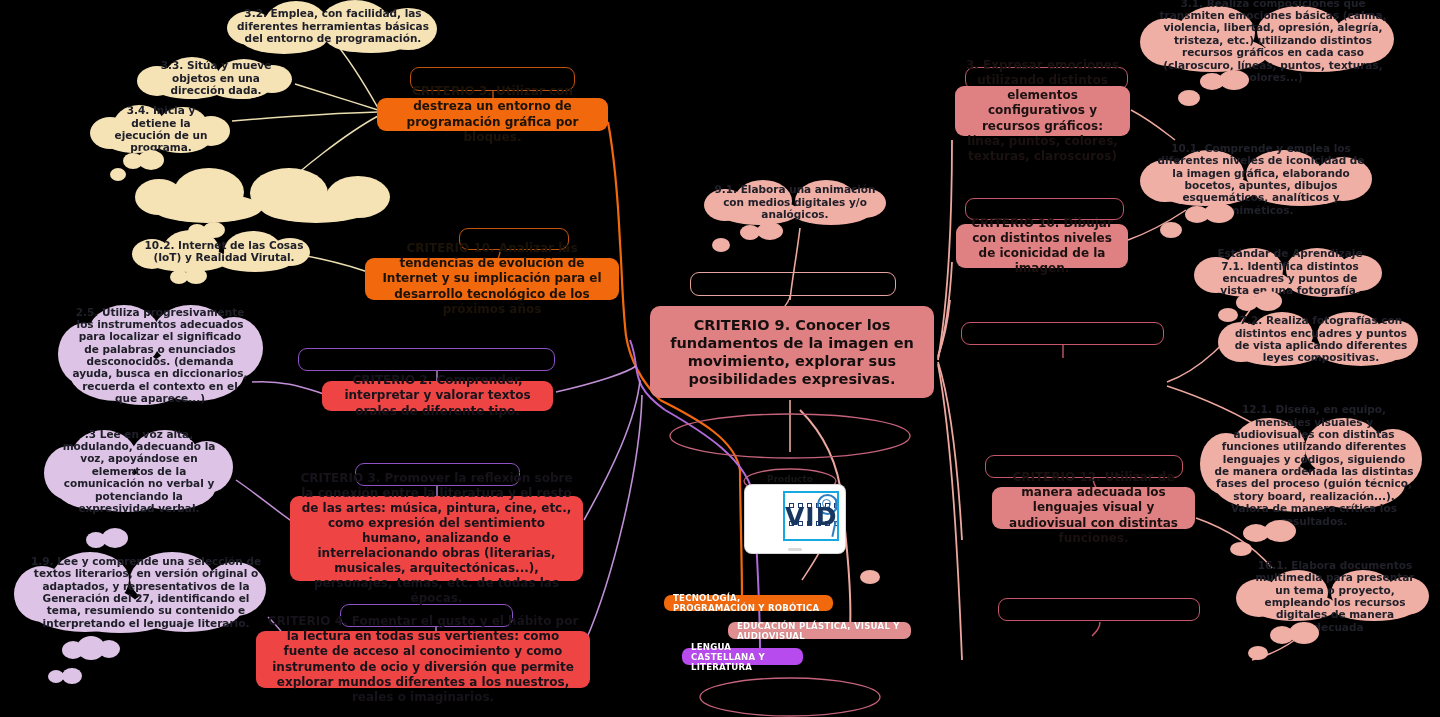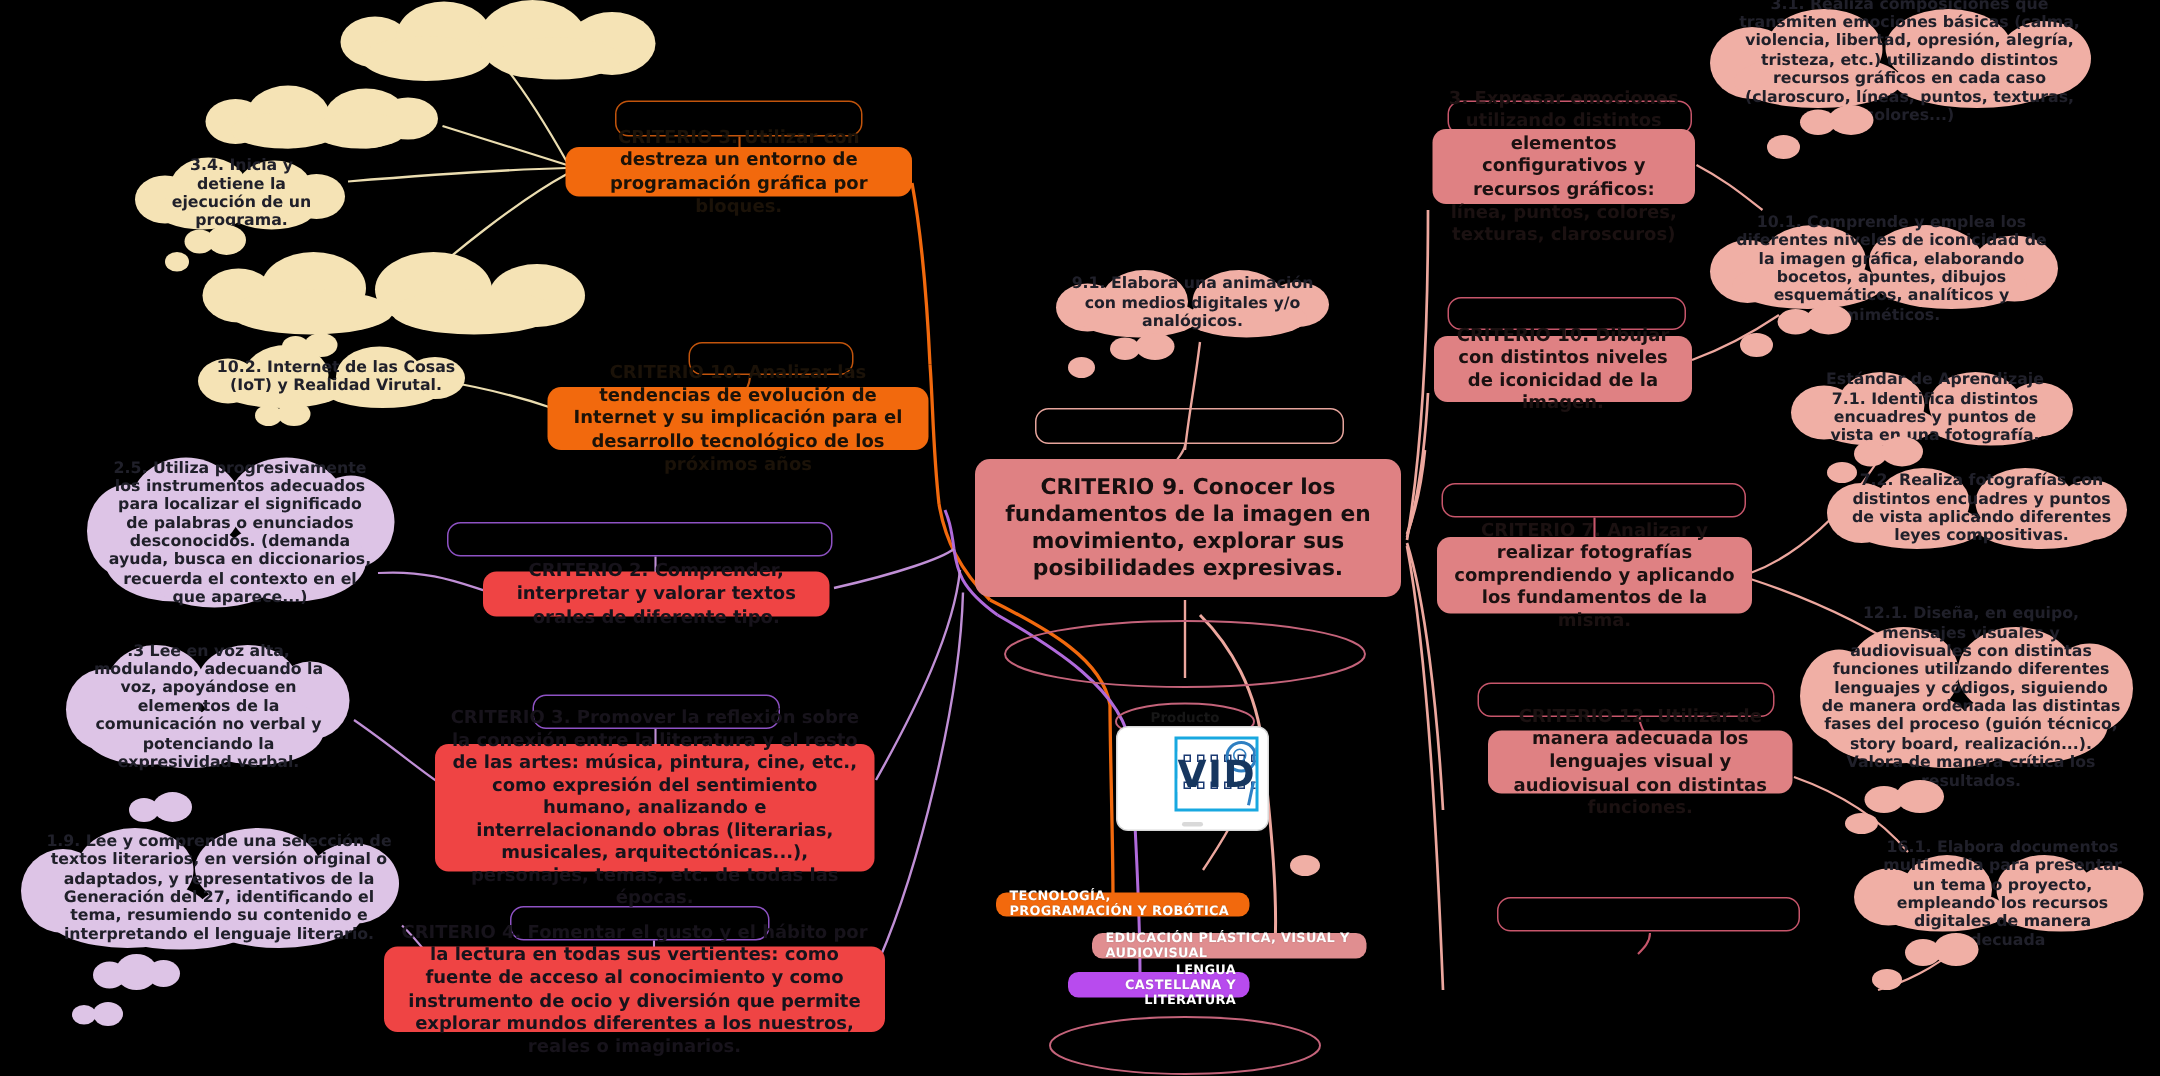--- a/index.html
+++ b/index.html
@@ -187,31 +187,33 @@
 
   <div class="cloud" style="left:218px;top:0px;width:230px;height:52px;">
     <span class="bubbles">
       <i style="left:4%;top:22%;width:46px;height:34px;background:#F5E3B5;"></i>
       <i style="left:20%;top:2%;width:64px;height:48px;background:#F5E3B5;"></i>
       <i style="left:44%;top:0%;width:72px;height:52px;background:#F5E3B5;"></i>
       <i style="left:70%;top:16%;width:58px;height:42px;background:#F5E3B5;"></i>
       <i style="left:10%;top:46%;width:86px;height:30px;background:#F5E3B5;"></i>
       <i style="left:48%;top:48%;width:86px;height:28px;background:#F5E3B5;"></i>
     </span>
+    <span class="cloudtxt">3.2. Emplea, con facilidad, las diferentes herramientas básicas del entorno de programación.</span>
   </div>
 
   <div class="cloud" style="left:134px;top:57px;width:164px;height:42px;">
     <span class="bubbles">
       <i style="left:2%;top:22%;width:40px;height:30px;background:#F5E3B5;"></i>
       <i style="left:18%;top:0%;width:56px;height:42px;background:#F5E3B5;"></i>
       <i style="left:50%;top:4%;width:56px;height:40px;background:#F5E3B5;"></i>
       <i style="left:72%;top:20%;width:40px;height:28px;background:#F5E3B5;"></i>
       <i style="left:12%;top:44%;width:72px;height:24px;background:#F5E3B5;"></i>
       <i style="left:46%;top:44%;width:62px;height:24px;background:#F5E3B5;"></i>
     </span>
+    <span class="cloudtxt">3.3. Sitúa y mueve objetos en una dirección dada.</span>
   </div>
 
   <div class="cloud" style="left:90px;top:105px;width:142px;height:48px;">
     <span class="bubbles">
       <i style="left:0%;top:24%;width:40px;height:32px;background:#F5E3B5;"></i>
       <i style="left:16%;top:0%;width:52px;height:42px;background:#F5E3B5;"></i>
       <i style="left:48%;top:4%;width:50px;height:38px;background:#F5E3B5;"></i>
       <i style="left:72%;top:22%;width:38px;height:30px;background:#F5E3B5;"></i>
       <i style="left:10%;top:46%;width:62px;height:26px;background:#F5E3B5;"></i>
       <i style="left:44%;top:46%;width:58px;height:26px;background:#F5E3B5;"></i>
@@ -502,23 +504,20 @@
   </div>
 
   <div class="box c-pink" style="left:955px;top:86px;width:175px;height:50px;">
     <span>3. Expresar emociones utilizando distintos elementos configurativos y recursos gráficos: línea, puntos, colores, texturas, claroscuros)</span>
   </div>
 
   <div class="box c-pink" style="left:956px;top:224px;width:172px;height:44px;">
     <span>CRITERIO 10. Dibujar con distintos niveles de iconicidad de la imagen.</span>
   </div>
 
-  <div class="box c-pink" style="left:958px;top:358px;width:210px;height:51px;">
-    <span>CRITERIO 7. Analizar y realizar fotografías comprendiendo y aplicando los fundamentos de la misma.</span>
-  </div>
 
   <div class="box c-pink" style="left:992px;top:487px;width:203px;height:42px;">
     <span>CRITERIO 12. Utilizar de manera adecuada los lenguajes visual y audiovisual con distintas funciones.</span>
   </div>
 
 
   <div class="box c-center centerbox" style="left:650px;top:306px;width:284px;height:92px;">
     <span>CRITERIO 9. Conocer los fundamentos de la imagen en movimiento, explorar sus posibilidades expresivas.</span>
   </div>
 
@@ -559,17 +558,17 @@
     </div>
     <div class="homebtn"></div>
   </div>
 
   <div class="tag t-tec" style="left:664px;top:595px;width:169px;height:16px;">
     <span>TECNOLOGÍA, PROGRAMACIÓN Y ROBÓTICA</span>
   </div>
   <div class="tag t-epva" style="left:728px;top:622px;width:183px;height:17px;">
     <span>EDUCACIÓN PLÁSTICA, VISUAL Y AUDIOVISUAL</span>
   </div>
-  <div class="tag t-lcl" style="left:712px;top:648px;width:121px;height:17px;text-align:right;">
+  <div class="tag t-lcl" style="left:682px;top:648px;width:121px;height:17px;">
     <span>LENGUA CASTELLANA Y LITERATURA</span>
   </div>
 
 </div>
 
 </body></html>

